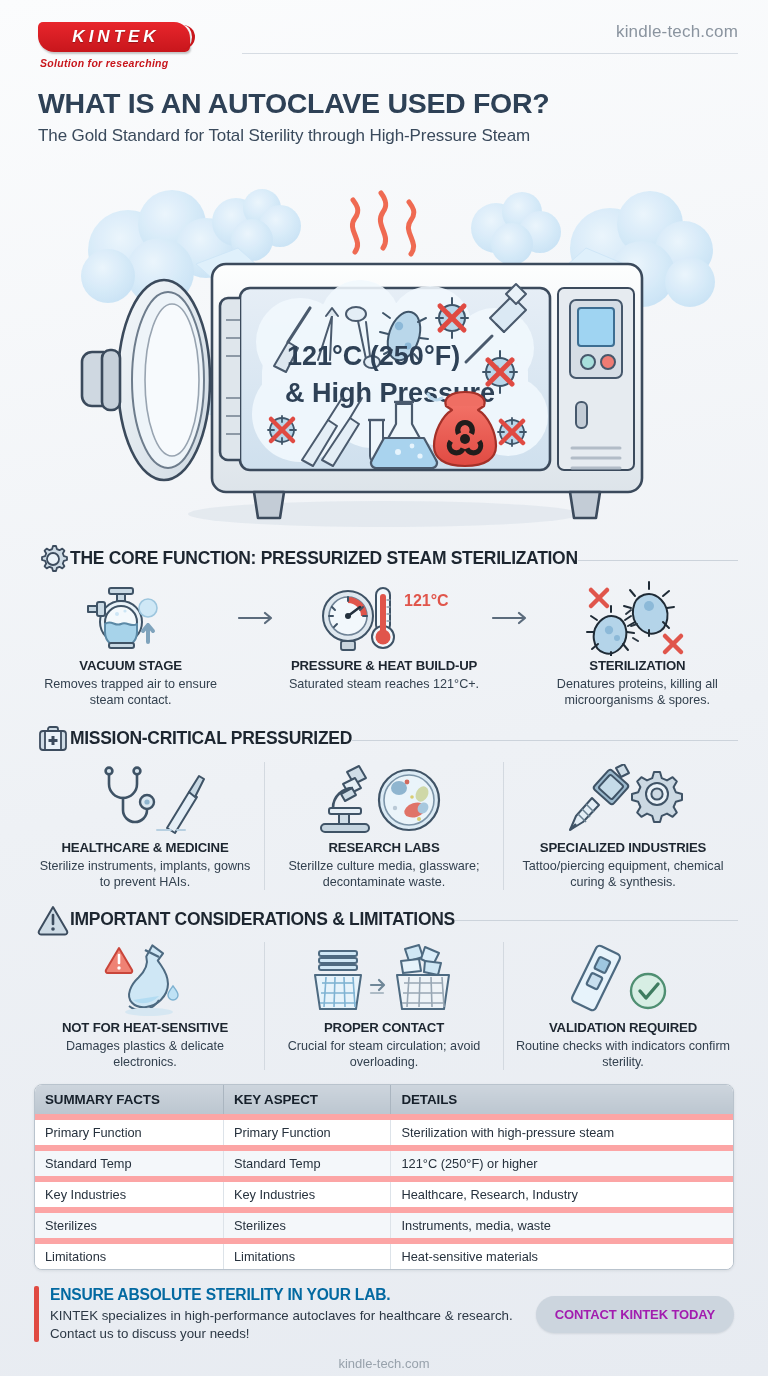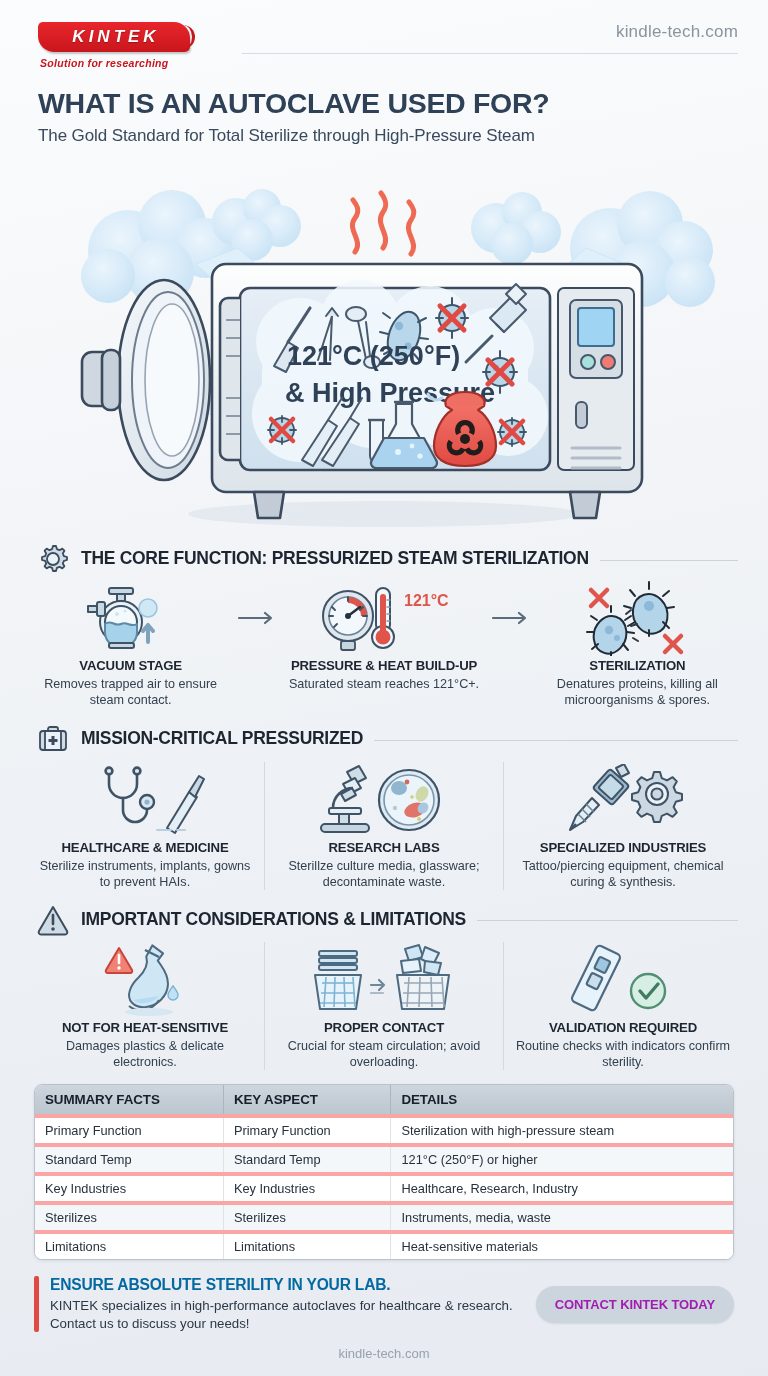--- a/index.html
+++ b/index.html
@@ -45,21 +45,21 @@
     font-size: 28.5px; font-weight: 700; color: #2e4156;
     letter-spacing: -0.3px; line-height: 1.08;
   }
   .sub-title { font-size: 17px; color: #3a4a5c; margin-top: 7px; letter-spacing: -0.1px; }
 
   
   .hero { position: relative; width: 768px; height: 390px; margin-top: 6px; }
   .hero svg { display: block; }
 
   
-  .section-head { display: flex; align-items: center; gap: 11px; padding: 0 30px 0 36px; }
+  .section-head { display: flex; align-items: center; padding: 0 30px 0 36px; }
   .section-head .sh-icon { width: 34px; height: 34px; flex: none; }
   .section-head .sh-title {
     font-size: 17.5px; font-weight: 700; color: #1d2630; letter-spacing: -0.3px; white-space: nowrap;
   }
   .section-head .sh-rule { flex: 1; height: 1px; background: #ccd3db; margin-top: 3px; }
 
   
   .cols { display: flex; padding: 0 26px; margin-top: 6px; }
   .col { flex: 1; display: flex; flex-direction: column; align-items: center; padding: 0 8px; }
   .col.divided { border-left: 1px solid #d3d9e0; }
@@ -83,21 +83,21 @@
                 box-shadow: 0 1px 3px rgba(40,55,70,0.10); background:#fff; }
   table { width: 100%; border-collapse: collapse; }
   thead th {
     background: linear-gradient(180deg,#cdd5dd 0%, #bcc6d0 100%);
     color: #16202b; font-size: 13.4px; font-weight: 700; text-align: left;
     padding: 7px 10px; border-right: 1px solid #aab5c0; letter-spacing: -0.1px;
   }
   thead th:last-child { border-right: none; }
   tbody td {
     font-size: 12.8px; color: #26313d; padding: 5px 10px;
-    border-top: 4px solid #fca5a5; border-right: 1px solid #dde3e9;
+    border-top: 6px solid #fca5a5; border-right: 1px solid #dde3e9;
   }
   tbody td:last-child { border-right: none; }
   tbody tr:nth-child(odd) { background: #ffffff; }
   tbody tr:nth-child(even) { background: #f4f7fa; }
   .col-w1 { width: 27%; margin-left: 14px; } .col-w2 { width: 24%; }
 
   
   .cta { display: flex; align-items: center; margin: 16px 34px 0 34px; }
   .cta-bar { width: 5px; align-self: stretch; background: #e04a42; border-radius: 2px; margin-right: 11px; }
   .cta-text { flex: 1; }
@@ -123,21 +123,21 @@
       <div class="logo-tag">Solution for researching</div>
     </div>
     <div class="header-right">
       <div class="site-url">kindle-tech.com</div>
       <div class="header-rule"></div>
     </div>
   </div>
 
   <div class="titles">
     <div class="main-title">WHAT IS AN AUTOCLAVE USED FOR?</div>
-    <div class="sub-title">The Gold Standard for Total Sterilize through High-Pressure Steam</div>
+    <div class="sub-title">The Gold Standard for Total Sterility through High-Pressure Steam</div>
   </div>
 
   <div class="hero">
     <svg width="768" height="390" viewBox="0 0 768 390">
       <defs>
         <linearGradient id="bodyG" x1="0" y1="0" x2="0" y2="1">
           <stop offset="0" stop-color="#fdfefe"></stop>
             <stop offset="1" stop-color="#dde4ea"></stop>
         </linearGradient>
         <linearGradient id="chamberG" x1="0" y1="0" x2="0" y2="1">

